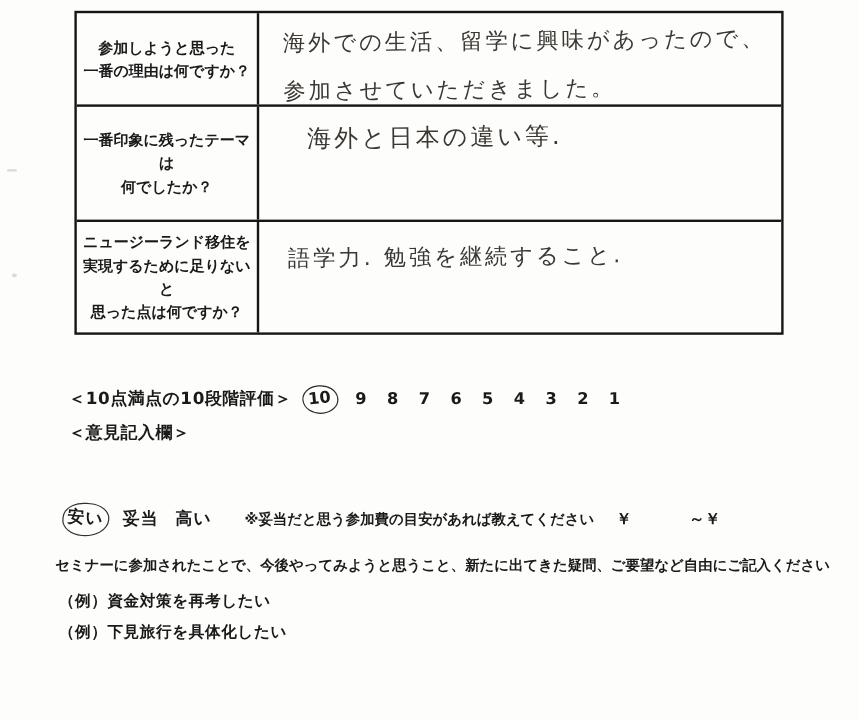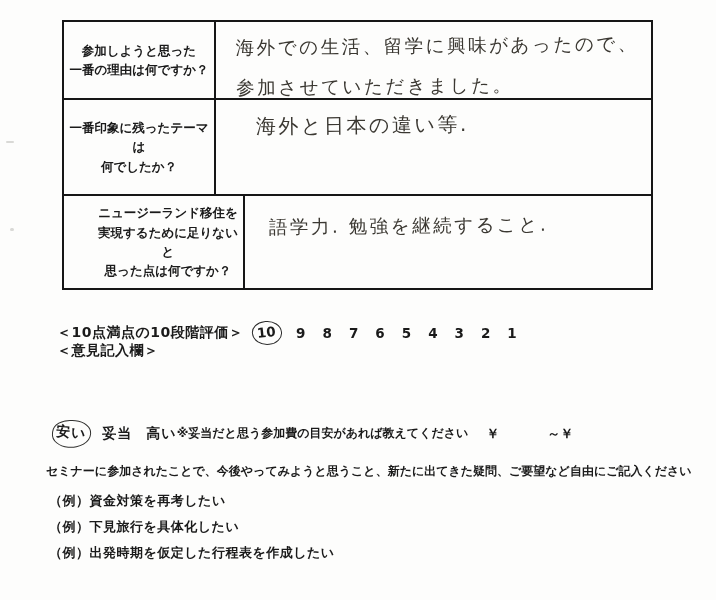--- a/index.html
+++ b/index.html
@@ -9,27 +9,27 @@
   }
   .page{
     position:relative;
     width:716px;height:600px;
     background:#fdfdfc;
     overflow:hidden;
     color:#1a1a1a;
   }
   
   .form-table{
-    position:absolute;left:62px;top:20px;width:591px;
+    position:absolute;left:62px;top:9px;width:591px;
     border:2px solid #161616;
     box-sizing:border-box;
     background:#fdfdfc;
   }
   .trow{display:flex;border-bottom:2px solid #161616;box-sizing:border-box;}
-  .trow:last-child{border-bottom:none;padding-left:29px;}
+  .trow:last-child{border-bottom:none;}
   .qcell{
     width:152px;min-width:152px;
     border-right:2px solid #161616;
     display:flex;align-items:center;justify-content:center;
     text-align:center;
     font-weight:bold;font-size:12.5px;line-height:1.55;
     white-space:pre-line;
     box-sizing:border-box;
     padding:4px 2px;
   }
@@ -69,21 +69,21 @@
   .opt{font-size:14px;letter-spacing:1px;}
   .opt+.opt{margin-left:14px;}
   .circ-yasui{
     display:inline-block;
     border:1.8px solid #30302e;
     border-radius:55% 48% 62% 50%;
     padding:3px 4px 5px 3px;
     transform:rotate(5deg);
     margin:-5px -3px;
   }
-  .price-note{font-size:12px;letter-spacing:0px;}
+  .price-note{font-size:12px;margin-left:27px;letter-spacing:0px;}
   .yen-from{font-size:13px;margin-left:18px;}
   .yen-to{font-size:13px;margin-left:48px;}
   .free-prompt{
     position:absolute;left:46px;top:463px;
     font-weight:bold;font-size:12px;letter-spacing:0px;white-space:nowrap;
   }
   .example{
     position:absolute;left:49px;
     font-weight:bold;font-size:13px;letter-spacing:0.5px;white-space:nowrap;
   }
@@ -131,34 +131,33 @@
       <span class="num">7</span>
       <span class="num">6</span>
       <span class="num">5</span>
       <span class="num">4</span>
       <span class="num">3</span>
       <span class="num">2</span>
       <span class="num">1</span>
     </span>
   </div>
 
-  <div class="pline" style="left:57px;top:342px;font-size:14px;">＜意見記入欄＞</div>
+  <div class="pline" style="left:57px;top:352px;font-size:14px;">＜意見記入欄＞</div>
 
 
   <div class="price-row">
     <span class="opt"><span class="circ-yasui">安い</span></span>
     <span class="opt">妥当</span>
     <span class="opt">高い</span>
     <span class="price-note">※妥当だと思う参加費の目安があれば教えてください</span>
     <span class="yen-from">￥</span>
     <span class="yen-to">～￥</span>
   </div>
 
   <div class="free-prompt">セミナーに参加されたことで、今後やってみようと思うこと、新たに出てきた疑問、ご要望など自由にご記入ください</div>
 
   <div class="example" style="top:492px;">（例）資金対策を再考したい</div>
   <div class="example" style="top:518px;">（例）下見旅行を具体化したい</div>
-  <div class="example" style="top:544px;">（例）出発時期を仮定した行程表を作成したい</div>
 
   <div class="artifact" style="left:6px;top:141px;width:8px;height:2px;"></div>
   <div class="artifact" style="left:10px;top:228px;width:4px;height:3px;"></div>
 
 </div>
 
 </body></html>

